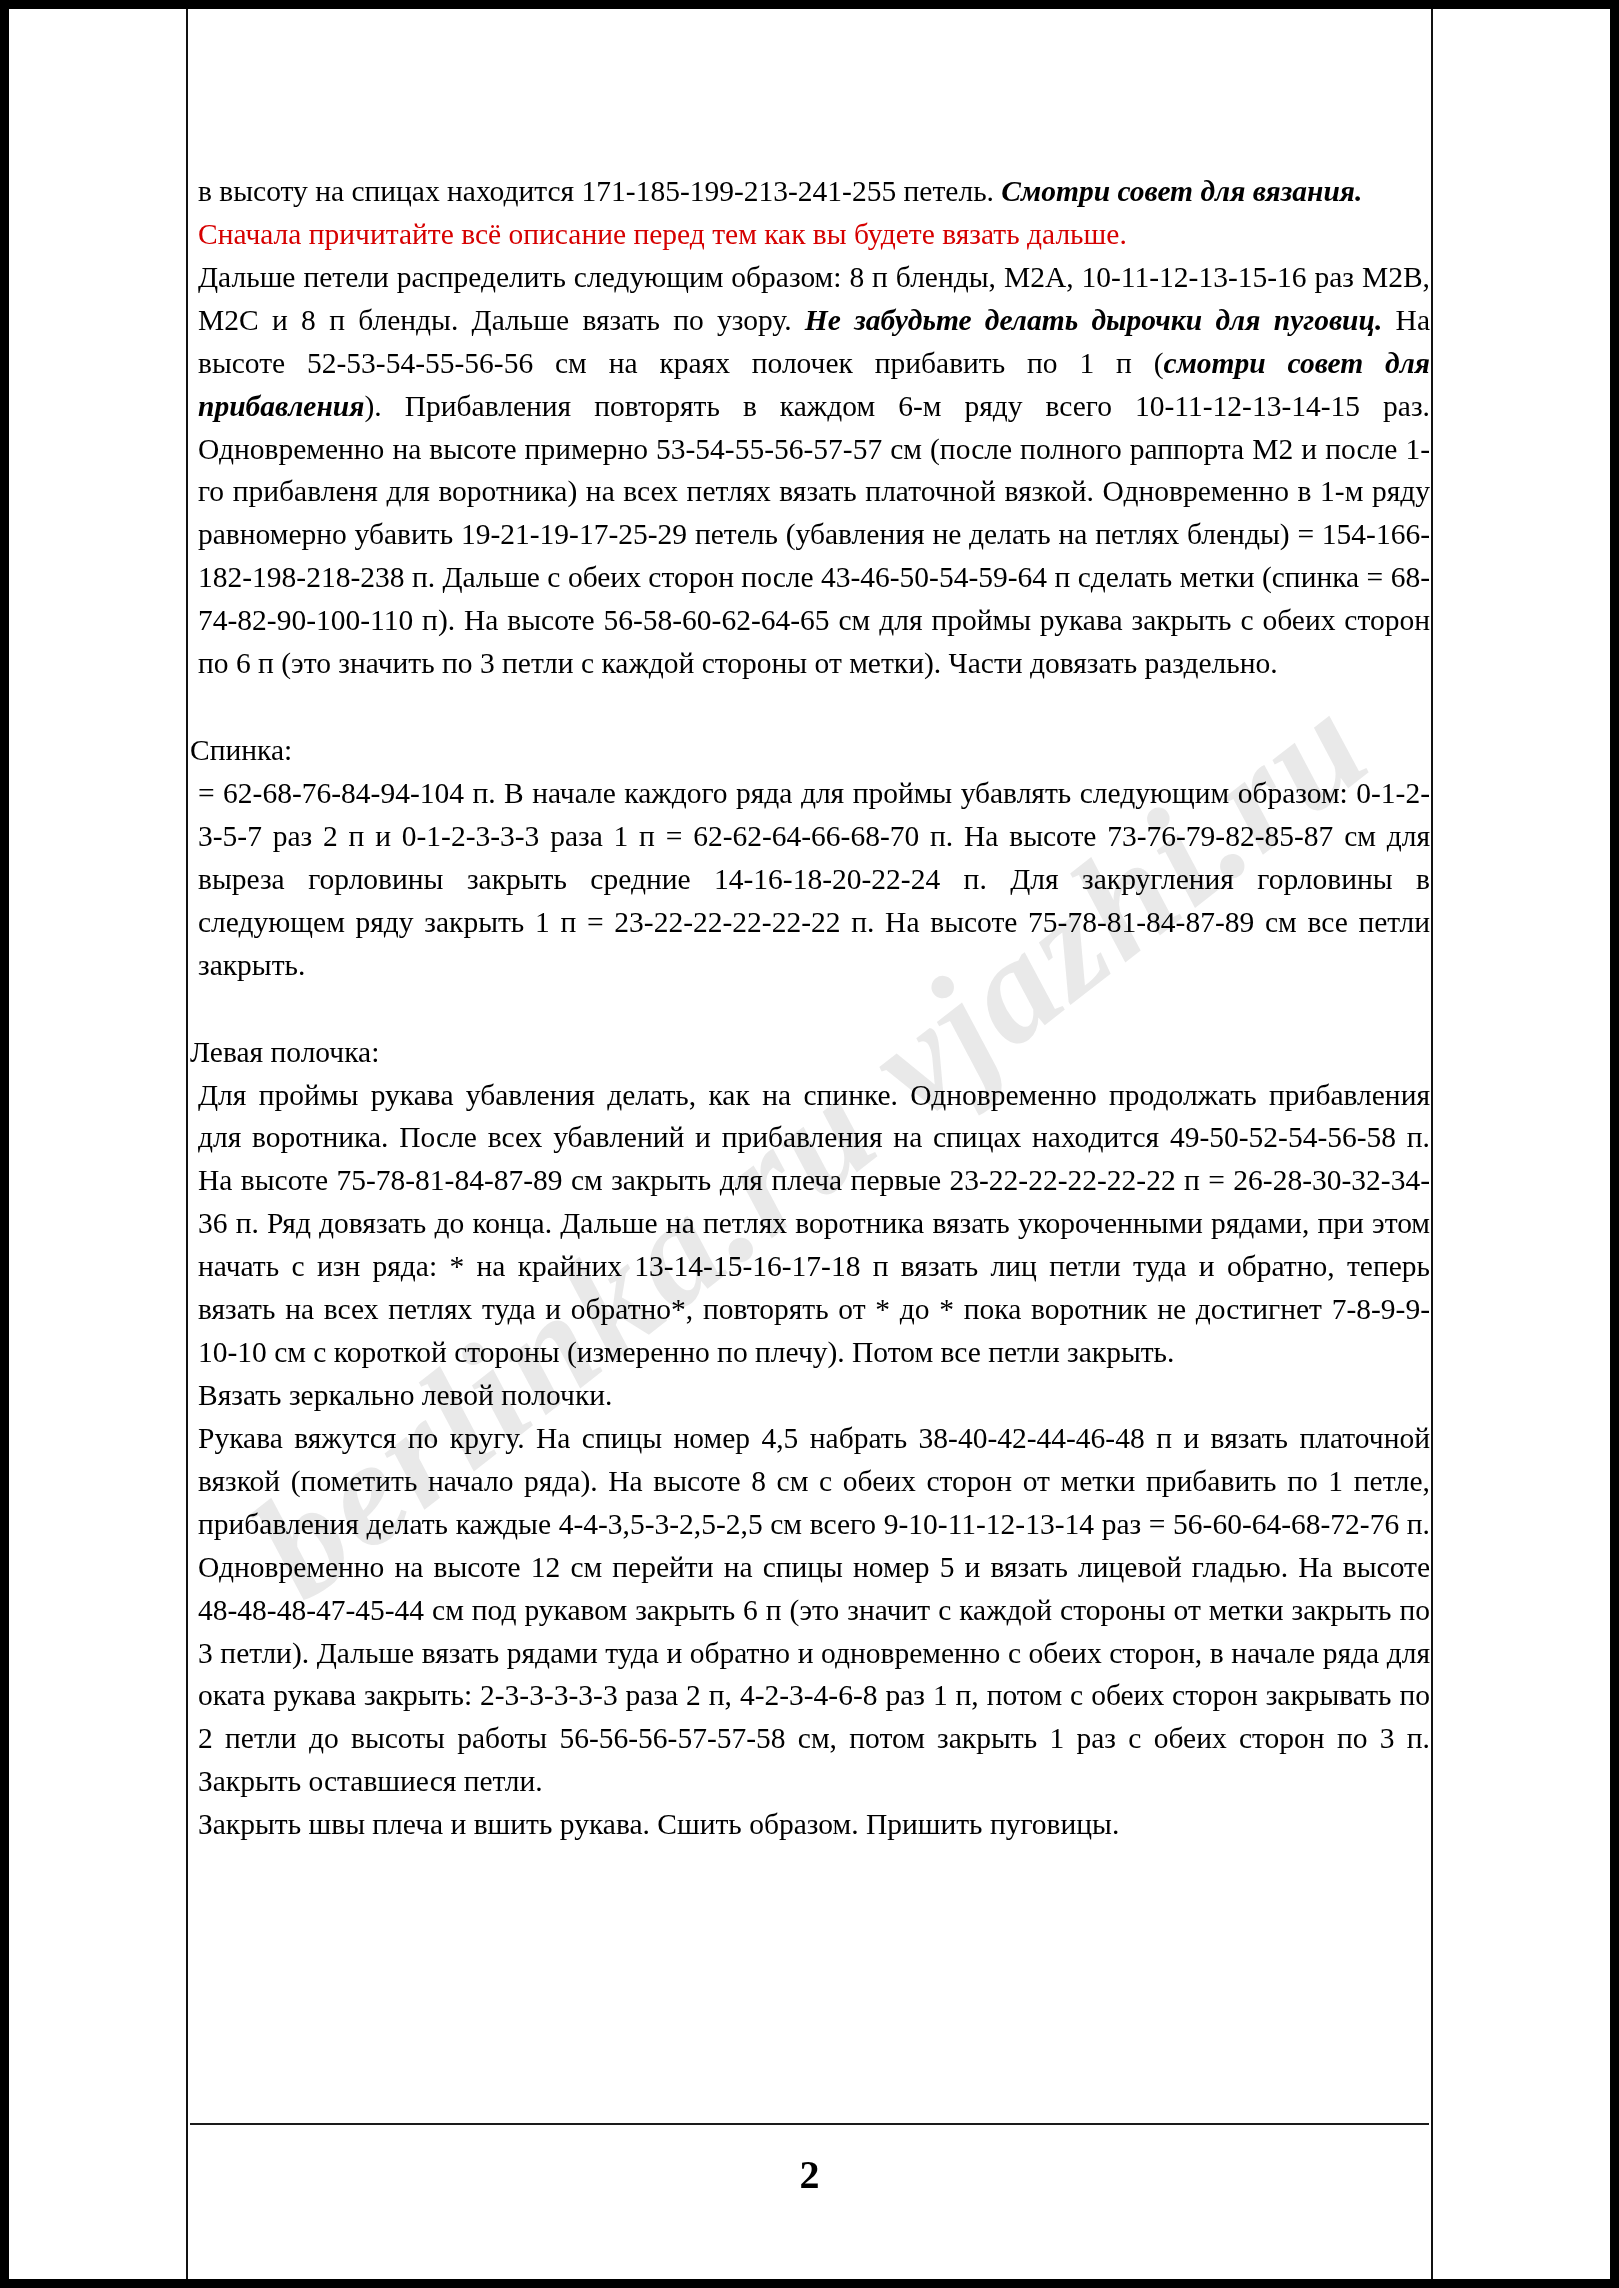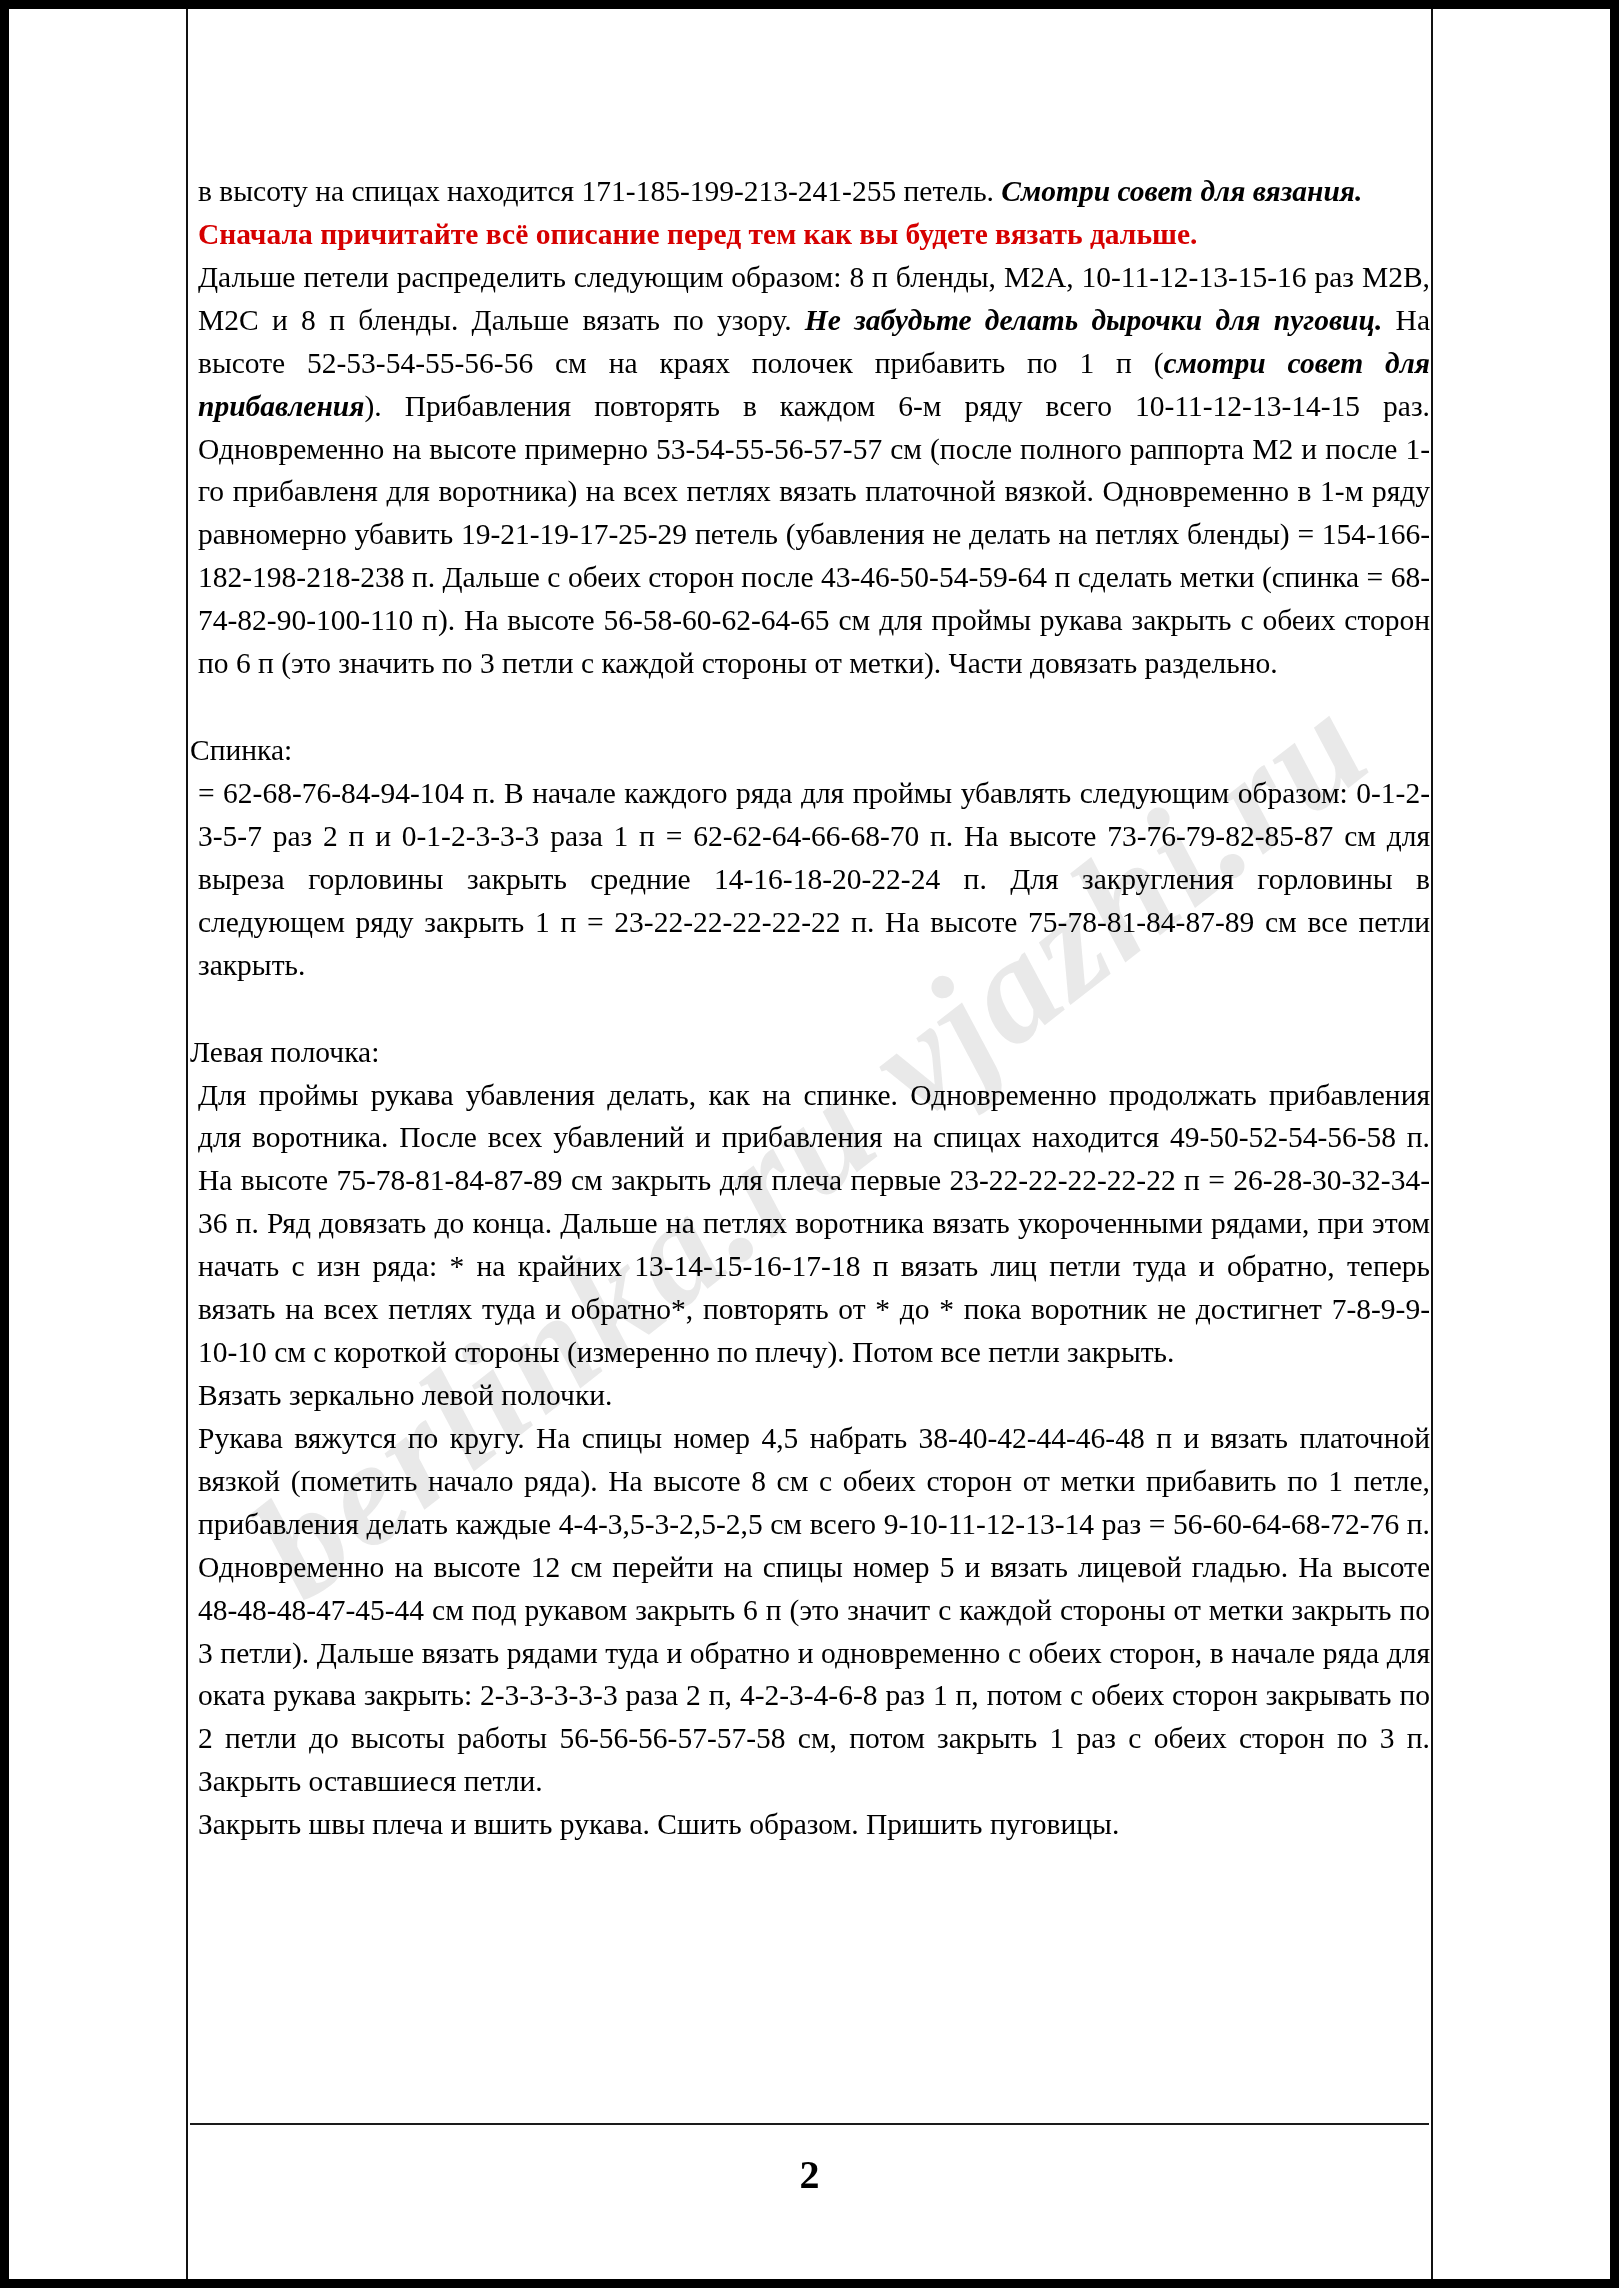--- a/index.html
+++ b/index.html
@@ -84,21 +84,21 @@
     font-size: 29.5px;
     line-height: 1.455;
     text-align: justify;
     text-justify: inter-word;
     hyphens: none;
   }
   p.para + p.para { margin-top: 0; }
 
   .alert {
     color: #d60000;
-    font-weight: bold;
+    font-weight: normal;
   }
   .bi {
     font-weight: bold;
     font-style: italic;
   }
   .heading {
     font-size: 29.5px;
     font-weight: normal;
     line-height: 1.455;
     margin: 0;

